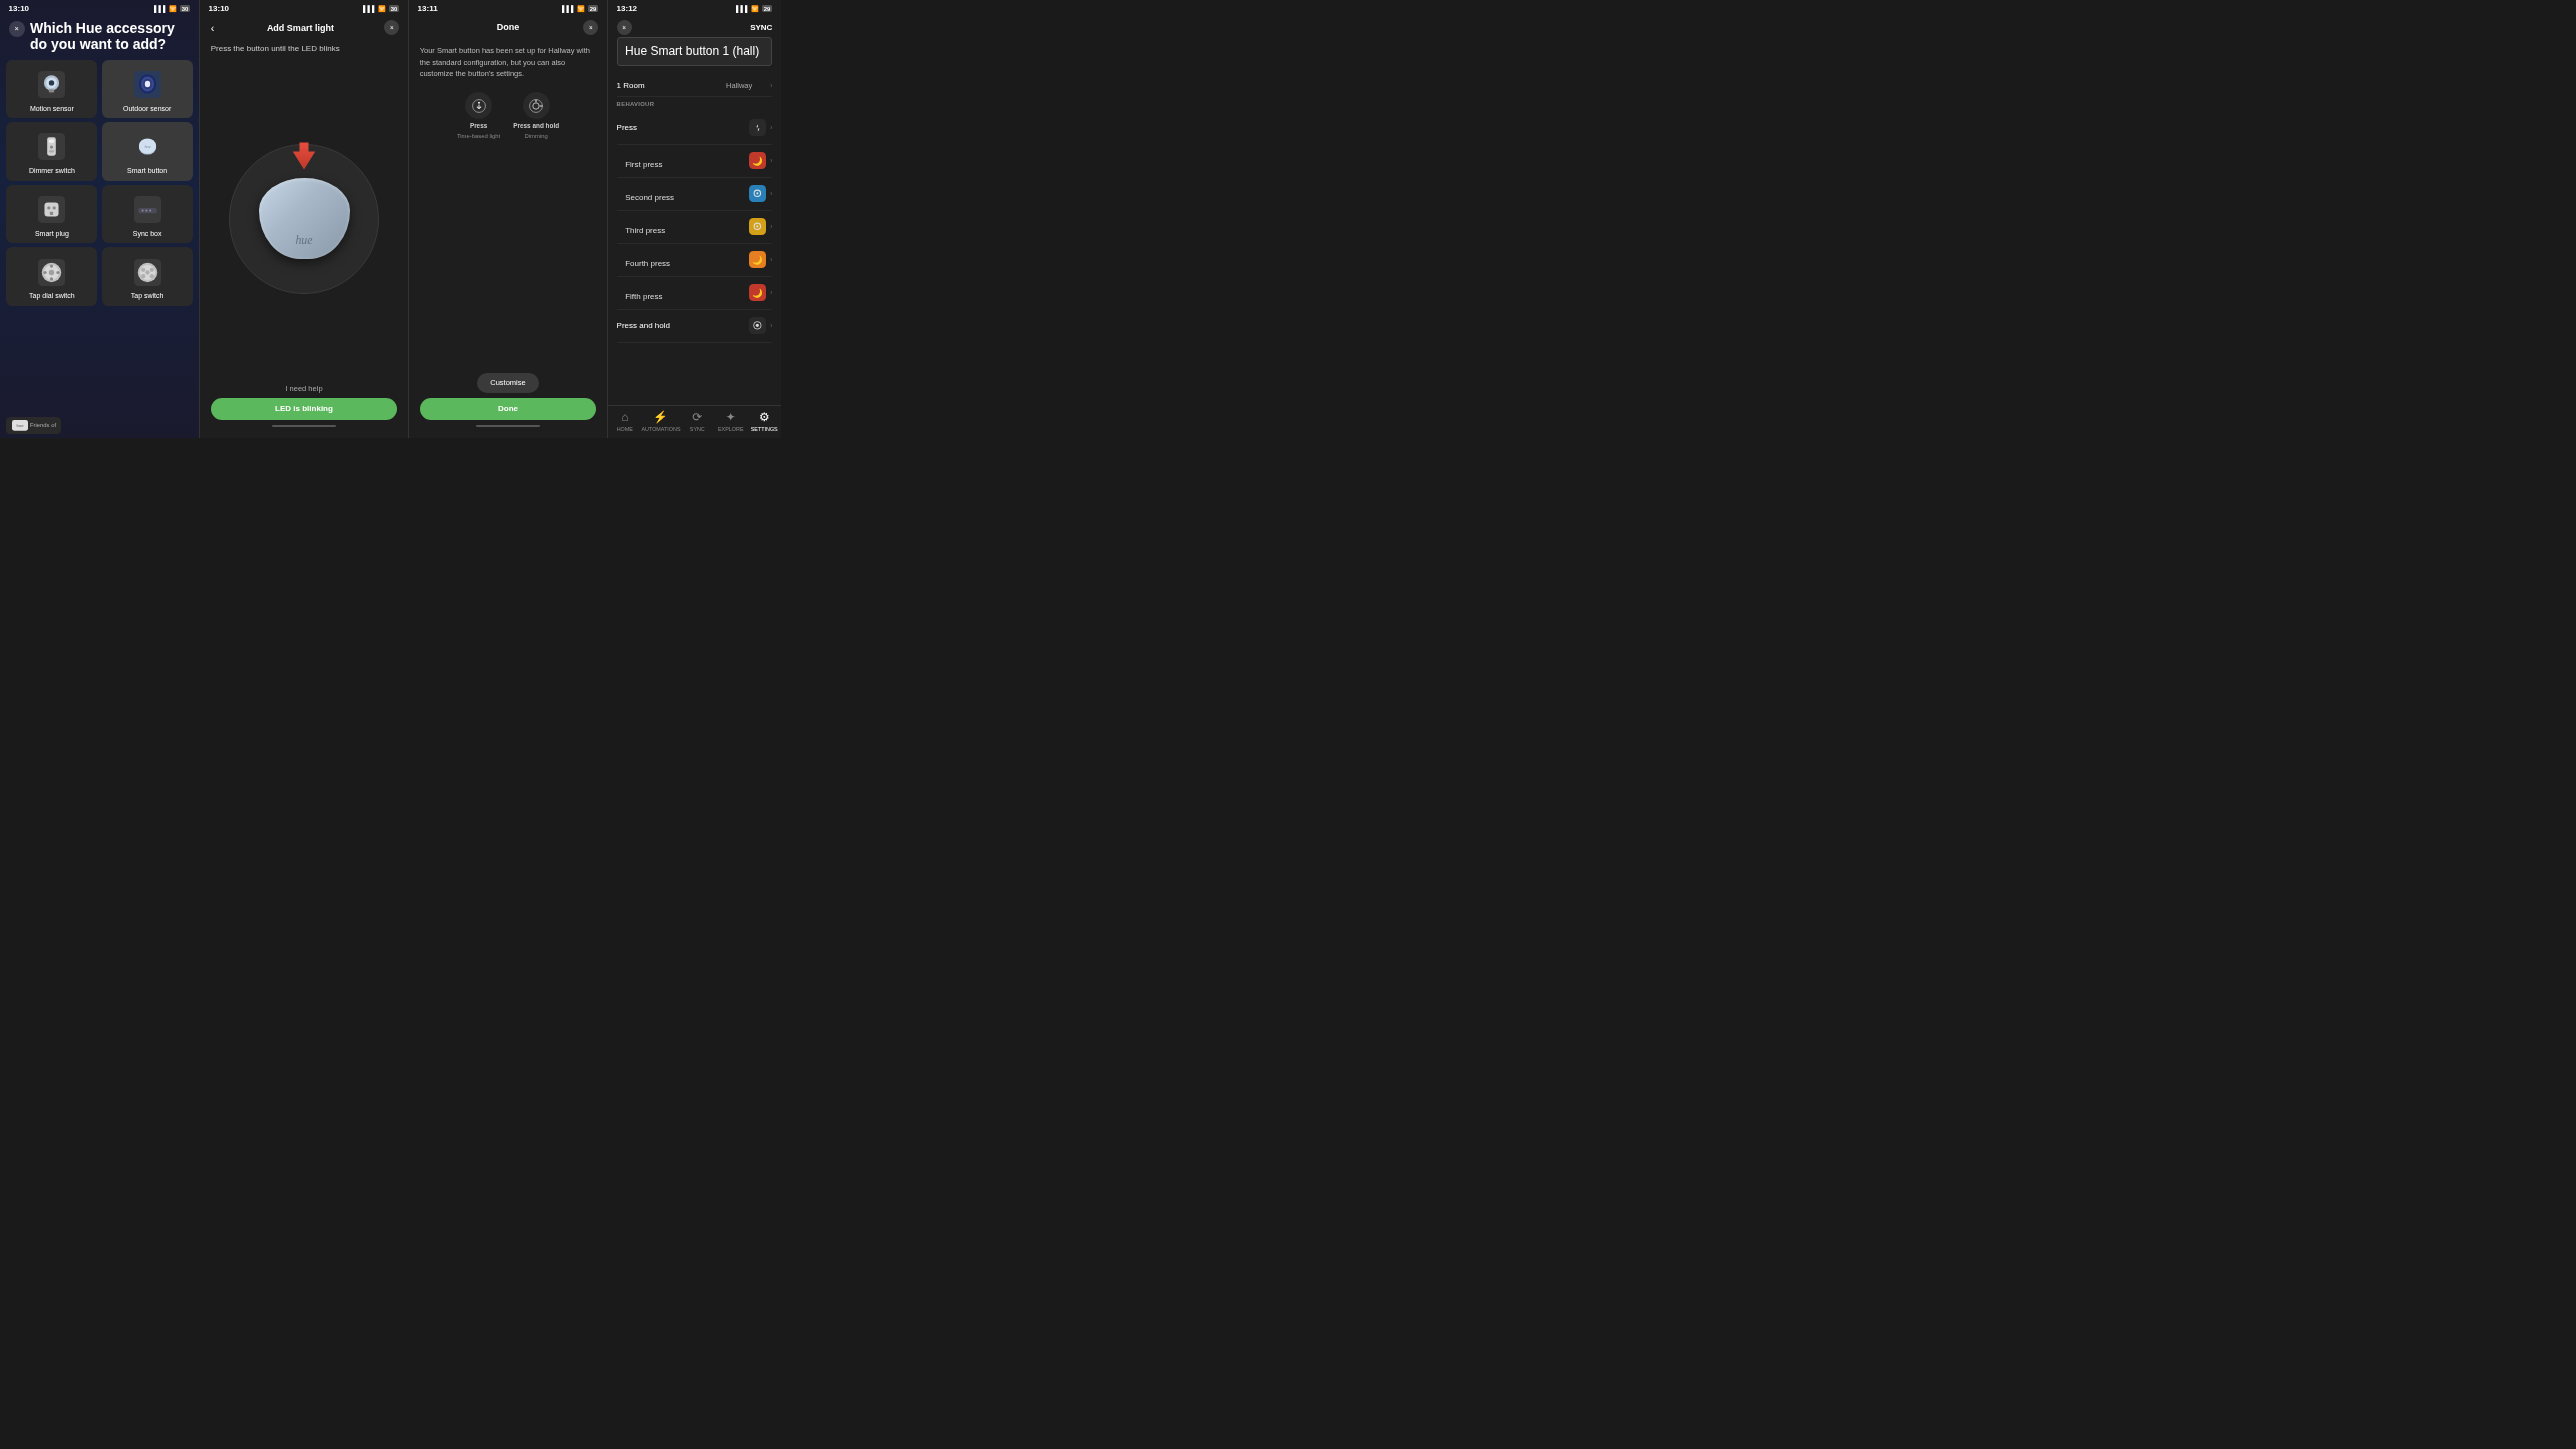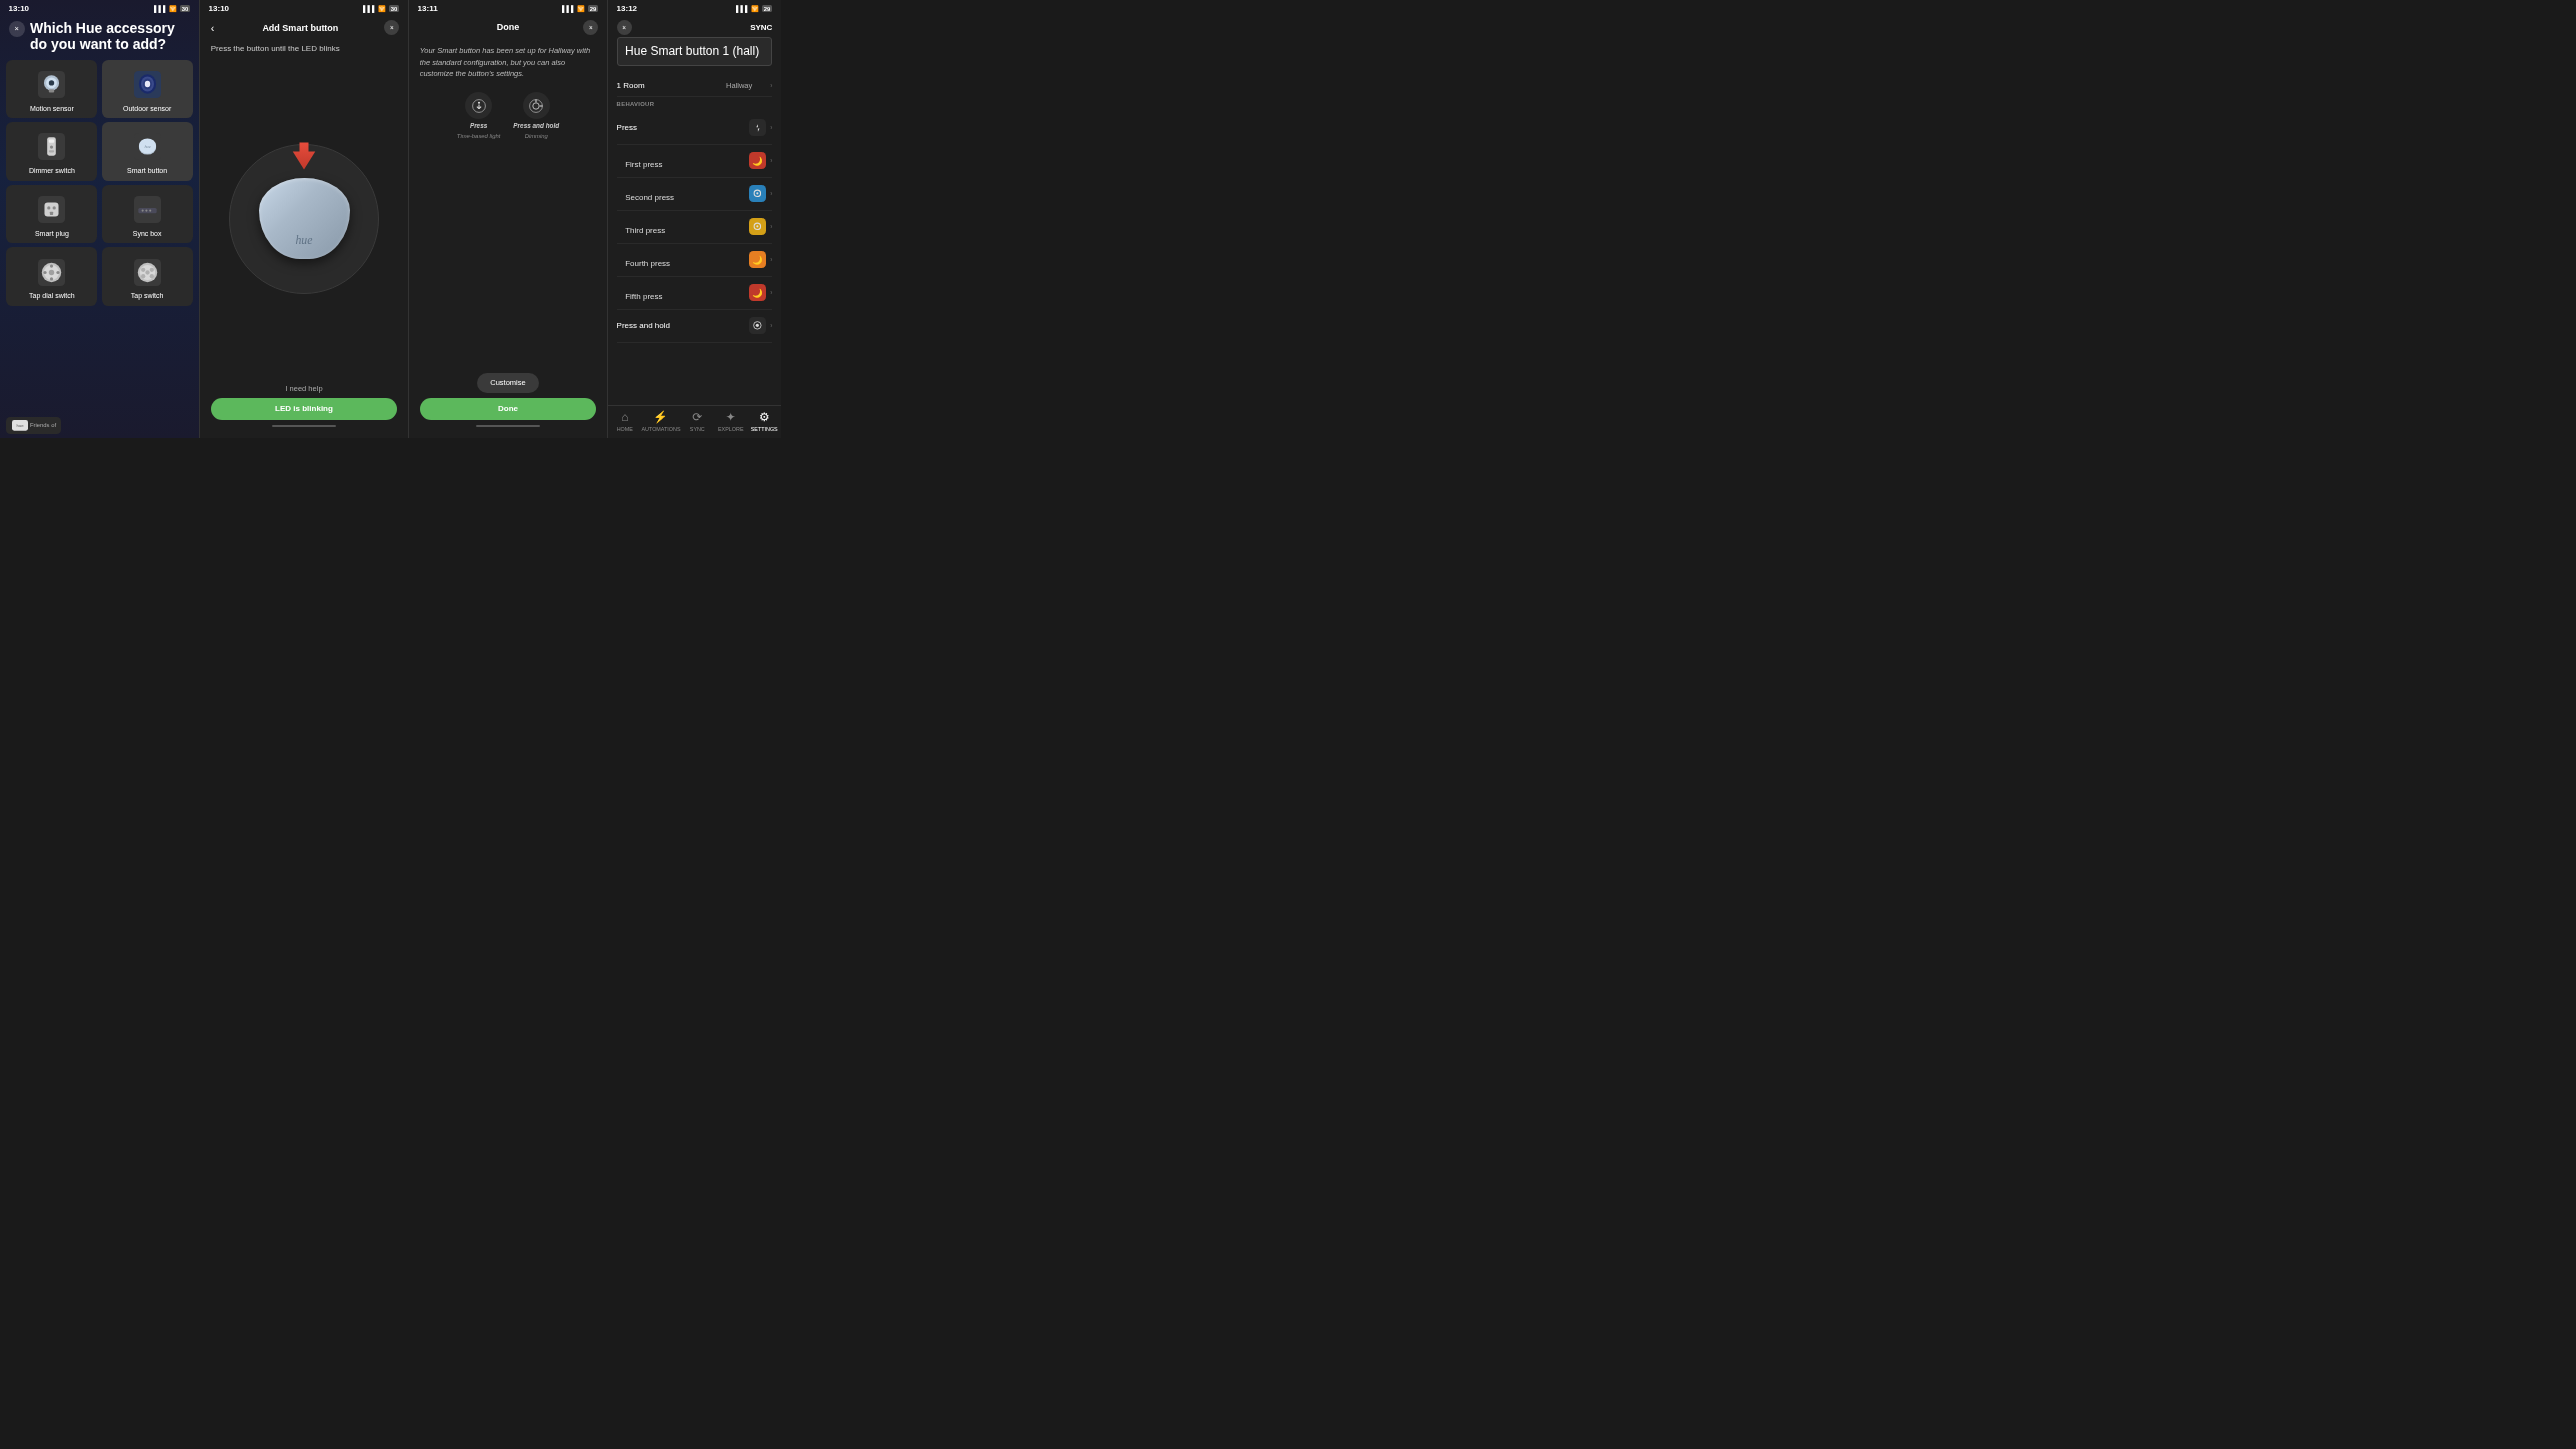--- a/index.html
+++ b/index.html
@@ -240,21 +240,20 @@
       width: 199px;
       min-width: 199px;
       background: #1e1e1e;
       display: flex;
       flex-direction: column;
       border-left: 0.5px solid #333;
     }
     .panel-3-content {
       padding: 8.6px 10.7px;
       flex: 1;
-      font-style: italic;
     }
     .description-text {
       font-size: 7.5px;
       color: #bbb;
       line-height: 1.5;
       margin-bottom: 13px;
     }
     .behavior-icons {
       display: flex;
       gap: 13px;
@@ -613,21 +612,21 @@
     <div class="status-icons">
       <span>▌▌▌</span>
       <span>🛜</span>
       <span class="battery-badge">30</span>
     </div>
   </div>
   <div class="panel-header">
     <button class="back-btn">
       <span>‹</span>
     </button>
-    <span class="panel-title">Add Smart button</span>
+    <span class="panel-title">Add Smart light</span>
     <button class="x-btn">
       <span>×</span>
     </button>
   </div>
   <div class="panel-2-instruction">Press the button until the LED blinks</div>
   <div class="smart-button-visual">
     <div class="button-circle-bg">
       <div style="position:relative;">
 
         <svg class="arrow-svg" style="position:absolute;top:-38px;left:50%;transform:translateX(-50%);" viewBox="0 0 60 70" xmlns="http://www.w3.org/2000/svg">

